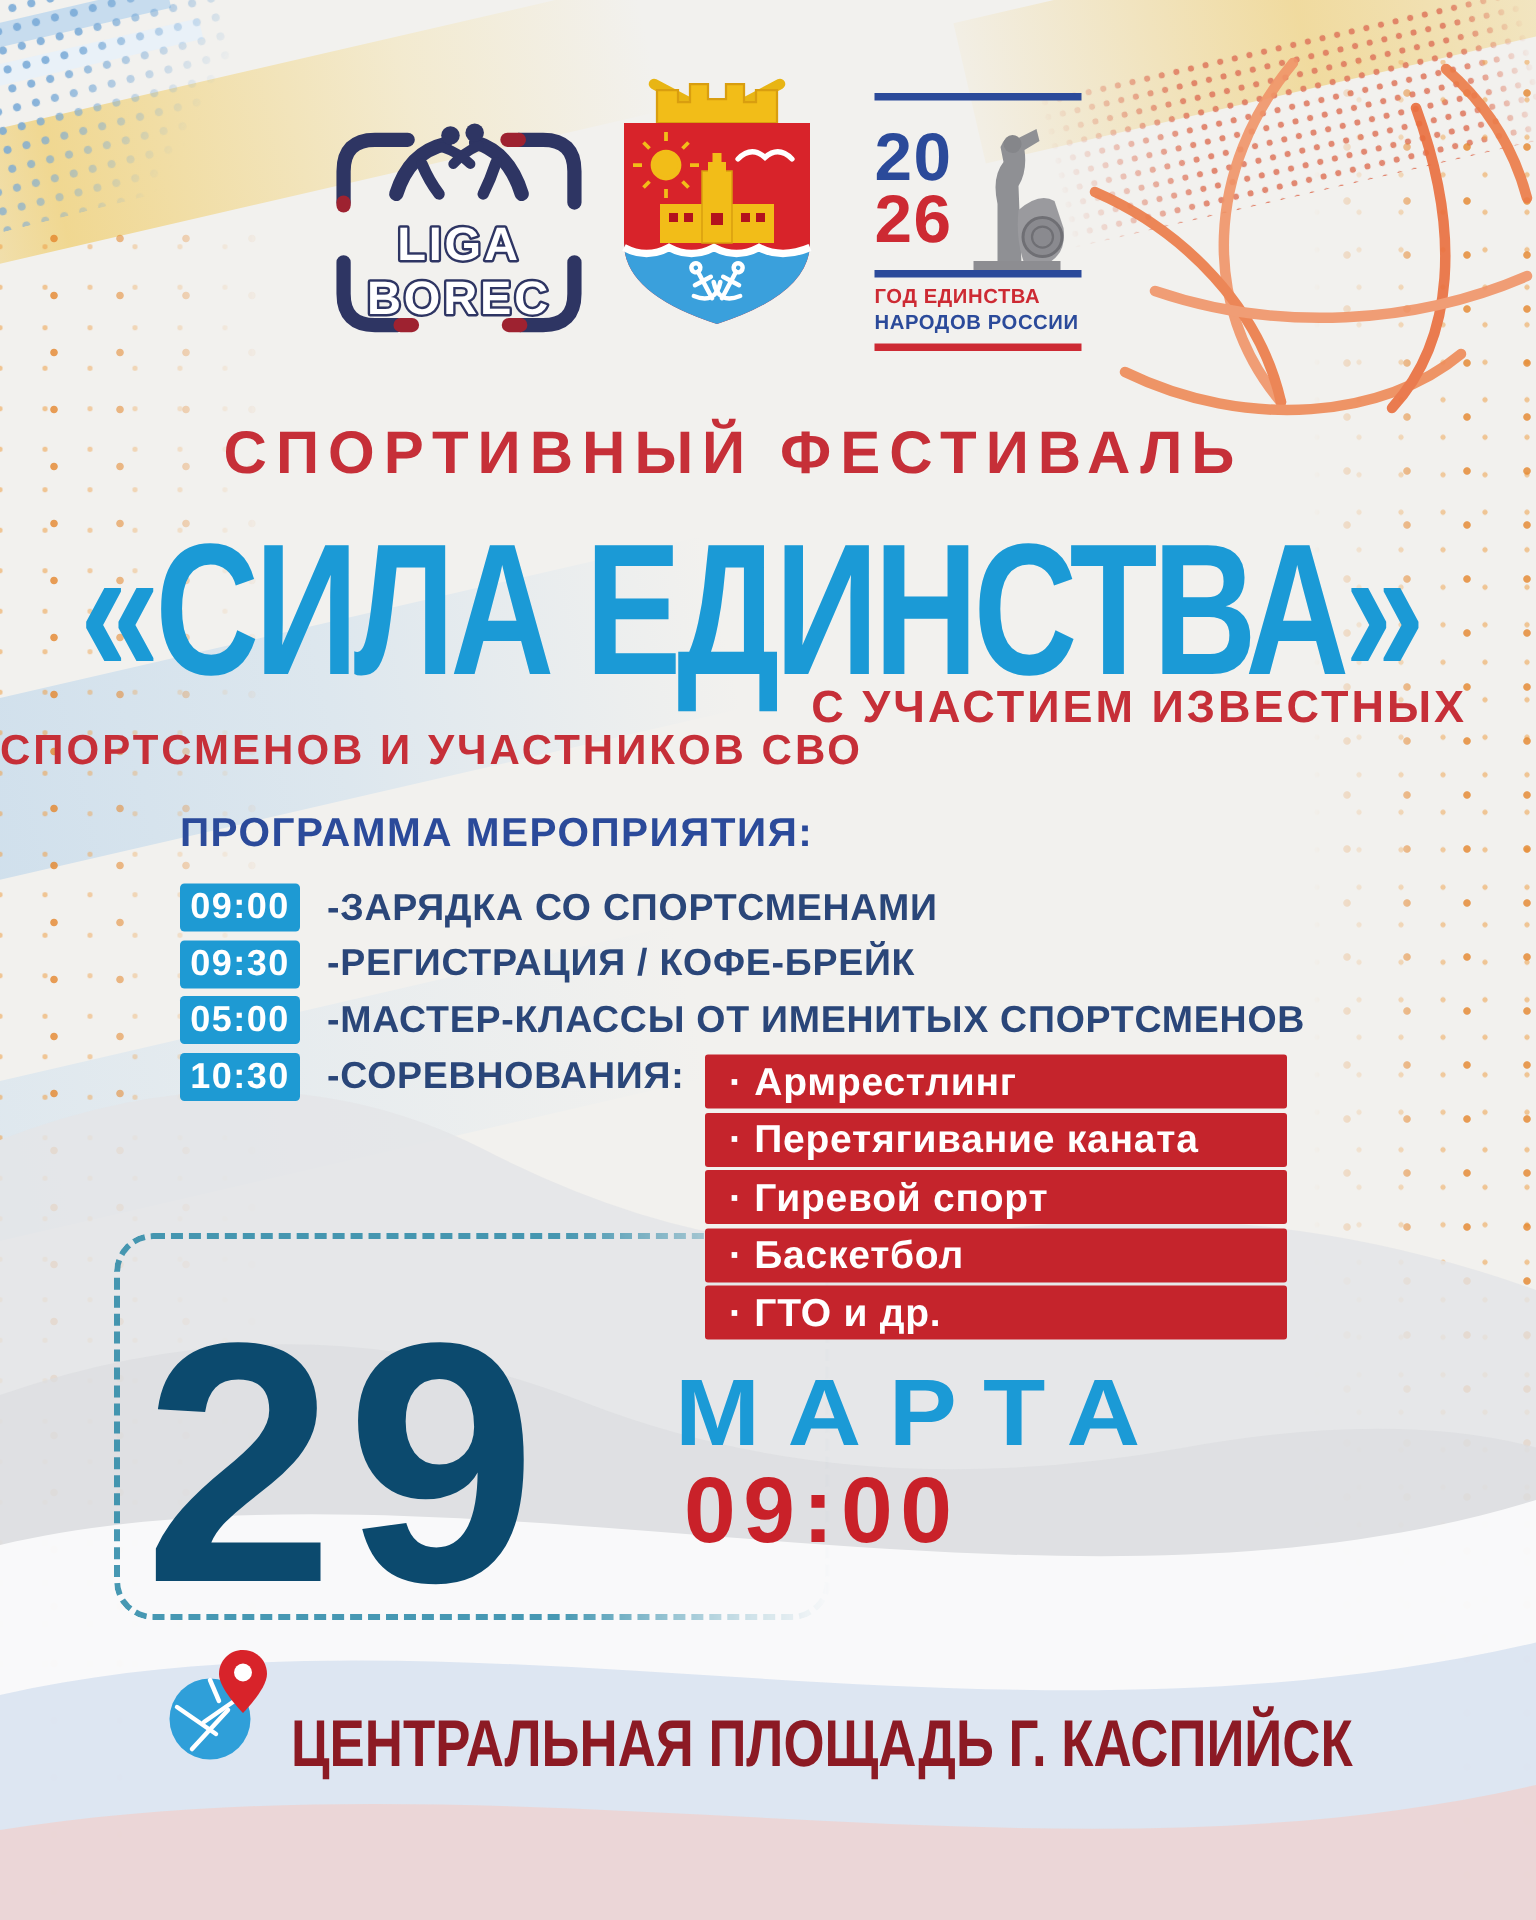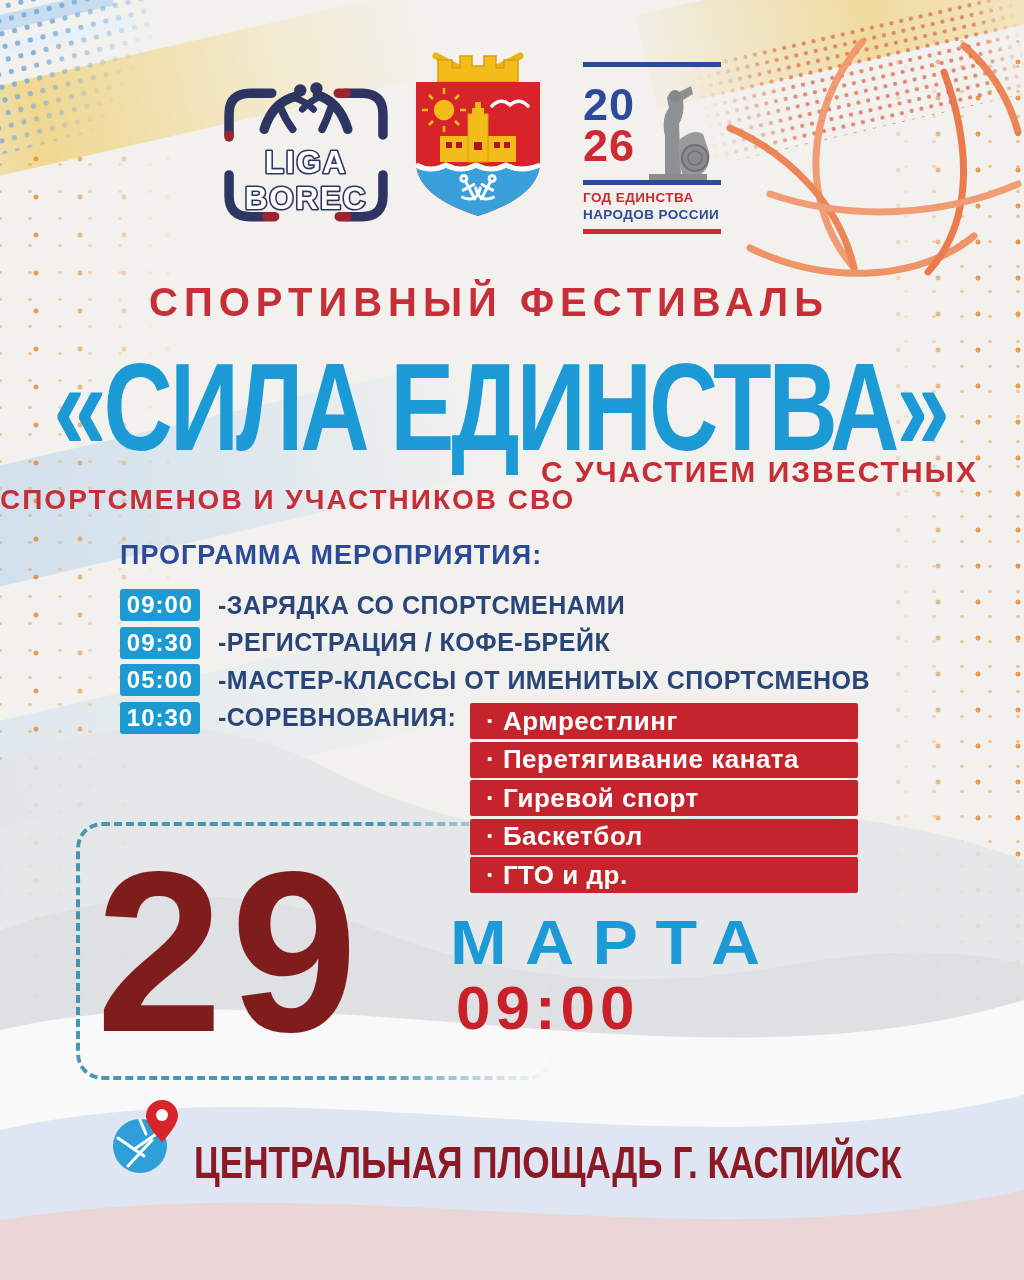--- a/index.html
+++ b/index.html
@@ -65,21 +65,21 @@
     width:80px;height:32px;display:flex;align-items:center;justify-content:center;border-radius:3px;}
   .slabel{margin-left:18px;color:#2a4679;font-weight:bold;font-size:25px;letter-spacing:.5px;white-space:nowrap;}
   .comp-list{left:470px;top:703px;display:flex;flex-direction:column;gap:2.5px;}
   .crow{width:388px;height:36px;background:#c5242c;color:#fff;font-weight:bold;font-size:26px;
     display:flex;align-items:center;padding-left:16px;box-sizing:border-box;border-radius:2px;letter-spacing:.5px;}
   
   .hills{left:0;top:700px;width:1024px;height:580px;}
   
   .datebox{left:76px;top:822px;width:470px;height:250px;border:4px dashed rgba(40,136,166,.85);border-radius:26px;
     -webkit-mask-image:linear-gradient(90deg,#000 62%,rgba(0,0,0,.25) 88%,transparent);mask-image:linear-gradient(90deg,#000 62%,rgba(0,0,0,.25) 88%,transparent);}
-  .day{left:96px;top:852px;color:#7f1d1d;font-weight:bold;font-size:228px;line-height:.88;letter-spacing:8px;}
+  .day{left:96px;top:876px;color:#0c4a6e;font-weight:bold;font-size:228px;line-height:.88;letter-spacing:8px;}
   .month{left:450px;top:906px;color:#1b9ad6;font-weight:bold;font-size:63px;letter-spacing:17px;transform:scaleX(1.08);transform-origin:0 0;white-space:nowrap;}
   .dtime{left:456px;top:972px;color:#c92129;font-weight:bold;font-size:62px;letter-spacing:5px;}
   
   .pin-icon{left:110px;top:1098px;width:74px;height:78px;}
   .loc-heading{left:196px;top:1096px;color:#2aa6de;font-weight:bold;font-size:37px;letter-spacing:1px;}
   .loc-value{left:194px;top:1138px;color:#8c1a24;font-weight:bold;font-size:44px;letter-spacing:0;
     transform:scaleX(.8);transform-origin:0 0;white-space:nowrap;}
   .z1{z-index:1;}.z2{z-index:2;}.z3{z-index:3;position:absolute;}
 </style>
 </head>

